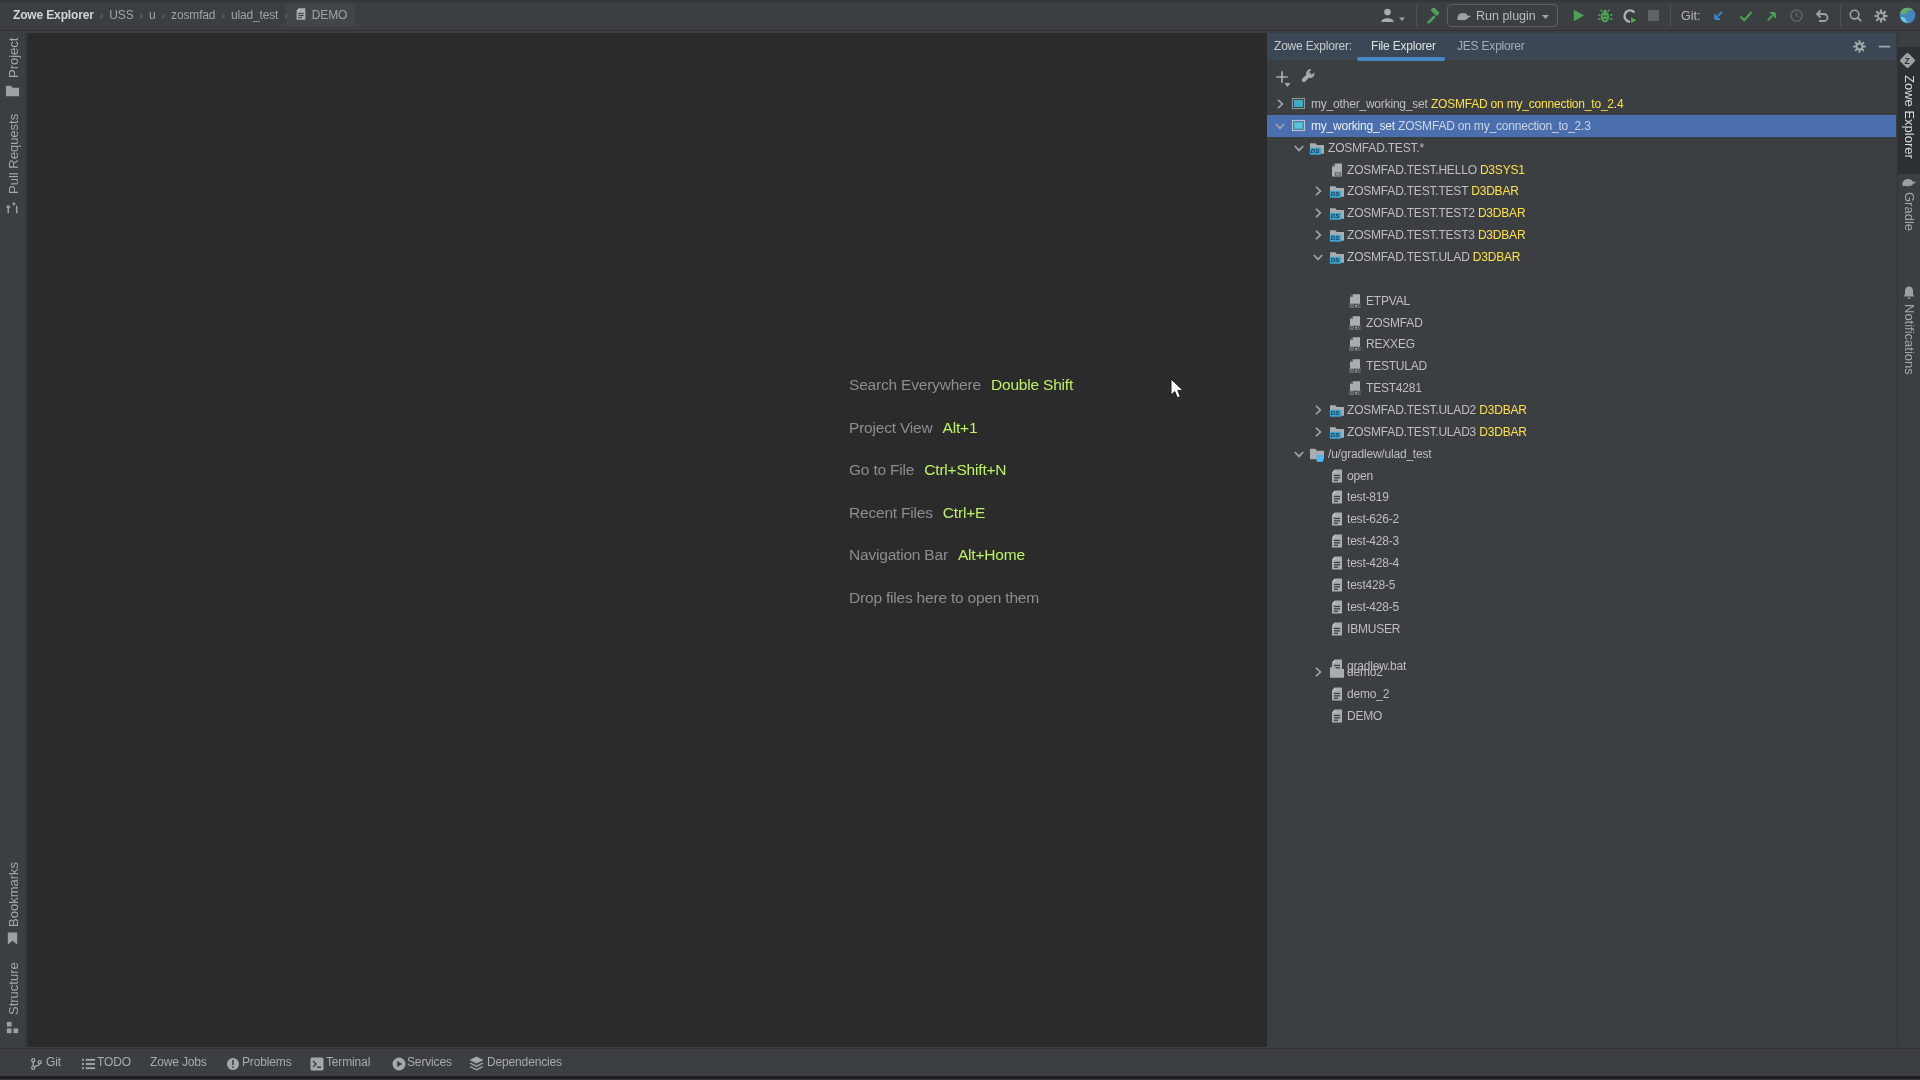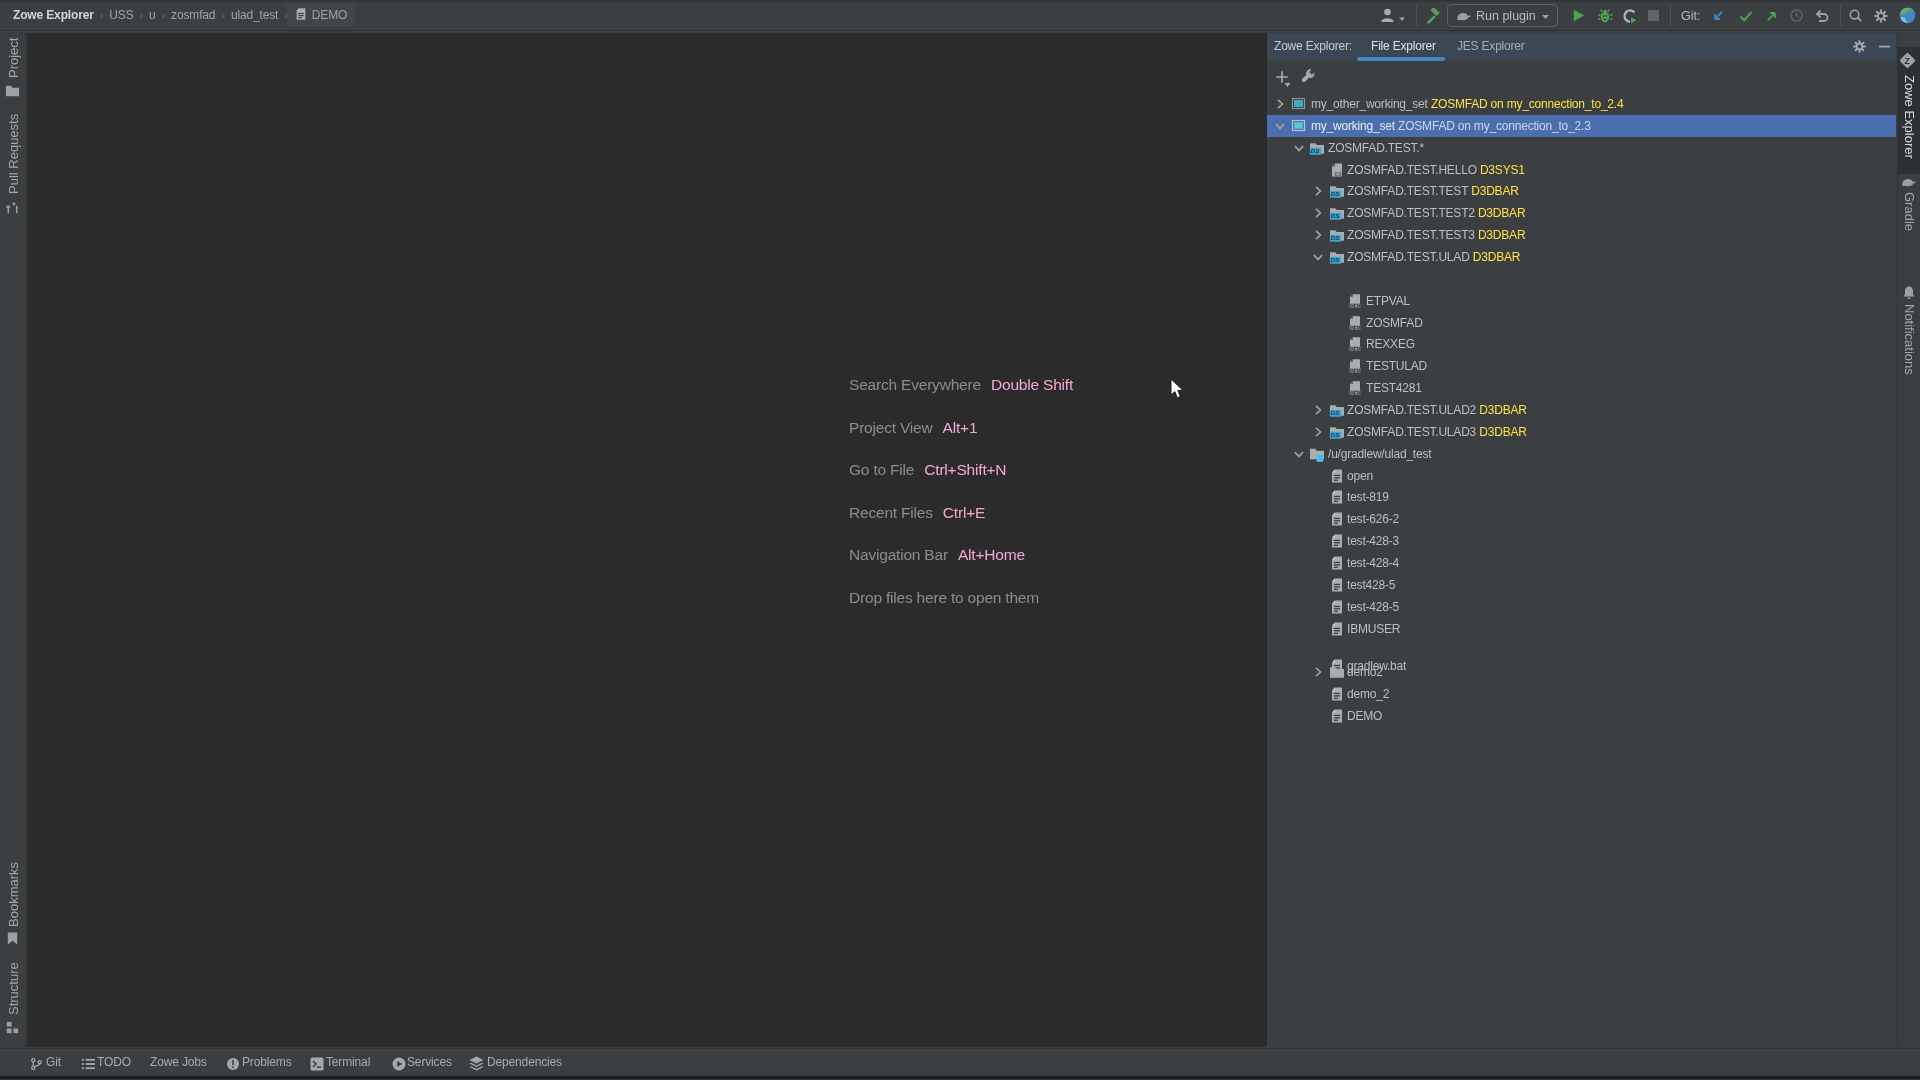--- a/index.html
+++ b/index.html
@@ -15,21 +15,21 @@
 .vsep{position:absolute;top:5px;width:1px;height:21px;background:#505355}
 #combo{position:absolute;left:1447px;top:4px;width:111px;height:23px;border:1px solid #5c6062;border-radius:4px}
 #combo span{position:absolute;left:28px;top:4px;font-size:12.5px;color:#b9bcbf}
 
 #lstripe{position:absolute;left:0;top:33px;width:26px;height:1014px;background:#3c3f41;border-right:1px solid #323232}
 .vtextL{position:absolute;font-size:13px;color:#a2a7ab;white-space:nowrap;transform:rotate(-90deg);transform-origin:0 0}
 .vtextR{position:absolute;font-size:13px;color:#a2a7ab;white-space:nowrap;transform:rotate(90deg);transform-origin:0 0}
 
 #editor{position:absolute;left:27px;top:33px;width:1240px;height:1014px;background:#2b2b2b}
 .hint{position:absolute;left:849px;height:22px;line-height:22px;font-size:15.5px;letter-spacing:-0.2px;color:#8a8e91;white-space:nowrap}
-.hint b{color:#f9a8d4;font-weight:normal;margin-left:6px}
+.hint b{color:#bef264;font-weight:normal;margin-left:6px}
 
 #rpanel{position:absolute;left:1267px;top:33px;width:629px;height:1014px;background:#3c3f41}
 #rhdr{position:absolute;left:0;top:0;width:629px;height:27px;background:#3b4754}
 #rhdr .t1{position:absolute;left:7px;top:6px;font-size:12px;letter-spacing:-0.2px;color:#c7cbcf}
 #rhdr .tab1{position:absolute;left:104px;top:6px;font-size:12px;letter-spacing:-0.2px;color:#dde1e4}
 #rhdr .tab2{position:absolute;left:190px;top:6px;font-size:12px;letter-spacing:-0.2px;color:#a3adb5}
 #uline{position:absolute;left:90px;top:24px;width:88px;height:4px;background:#4788c7;border-radius:2px}
 #rtools{position:absolute;left:0;top:28px;width:629px;height:32px;border-bottom:1px solid #373a3c}
 
 .r{position:absolute;left:0;width:629px;height:22px}

